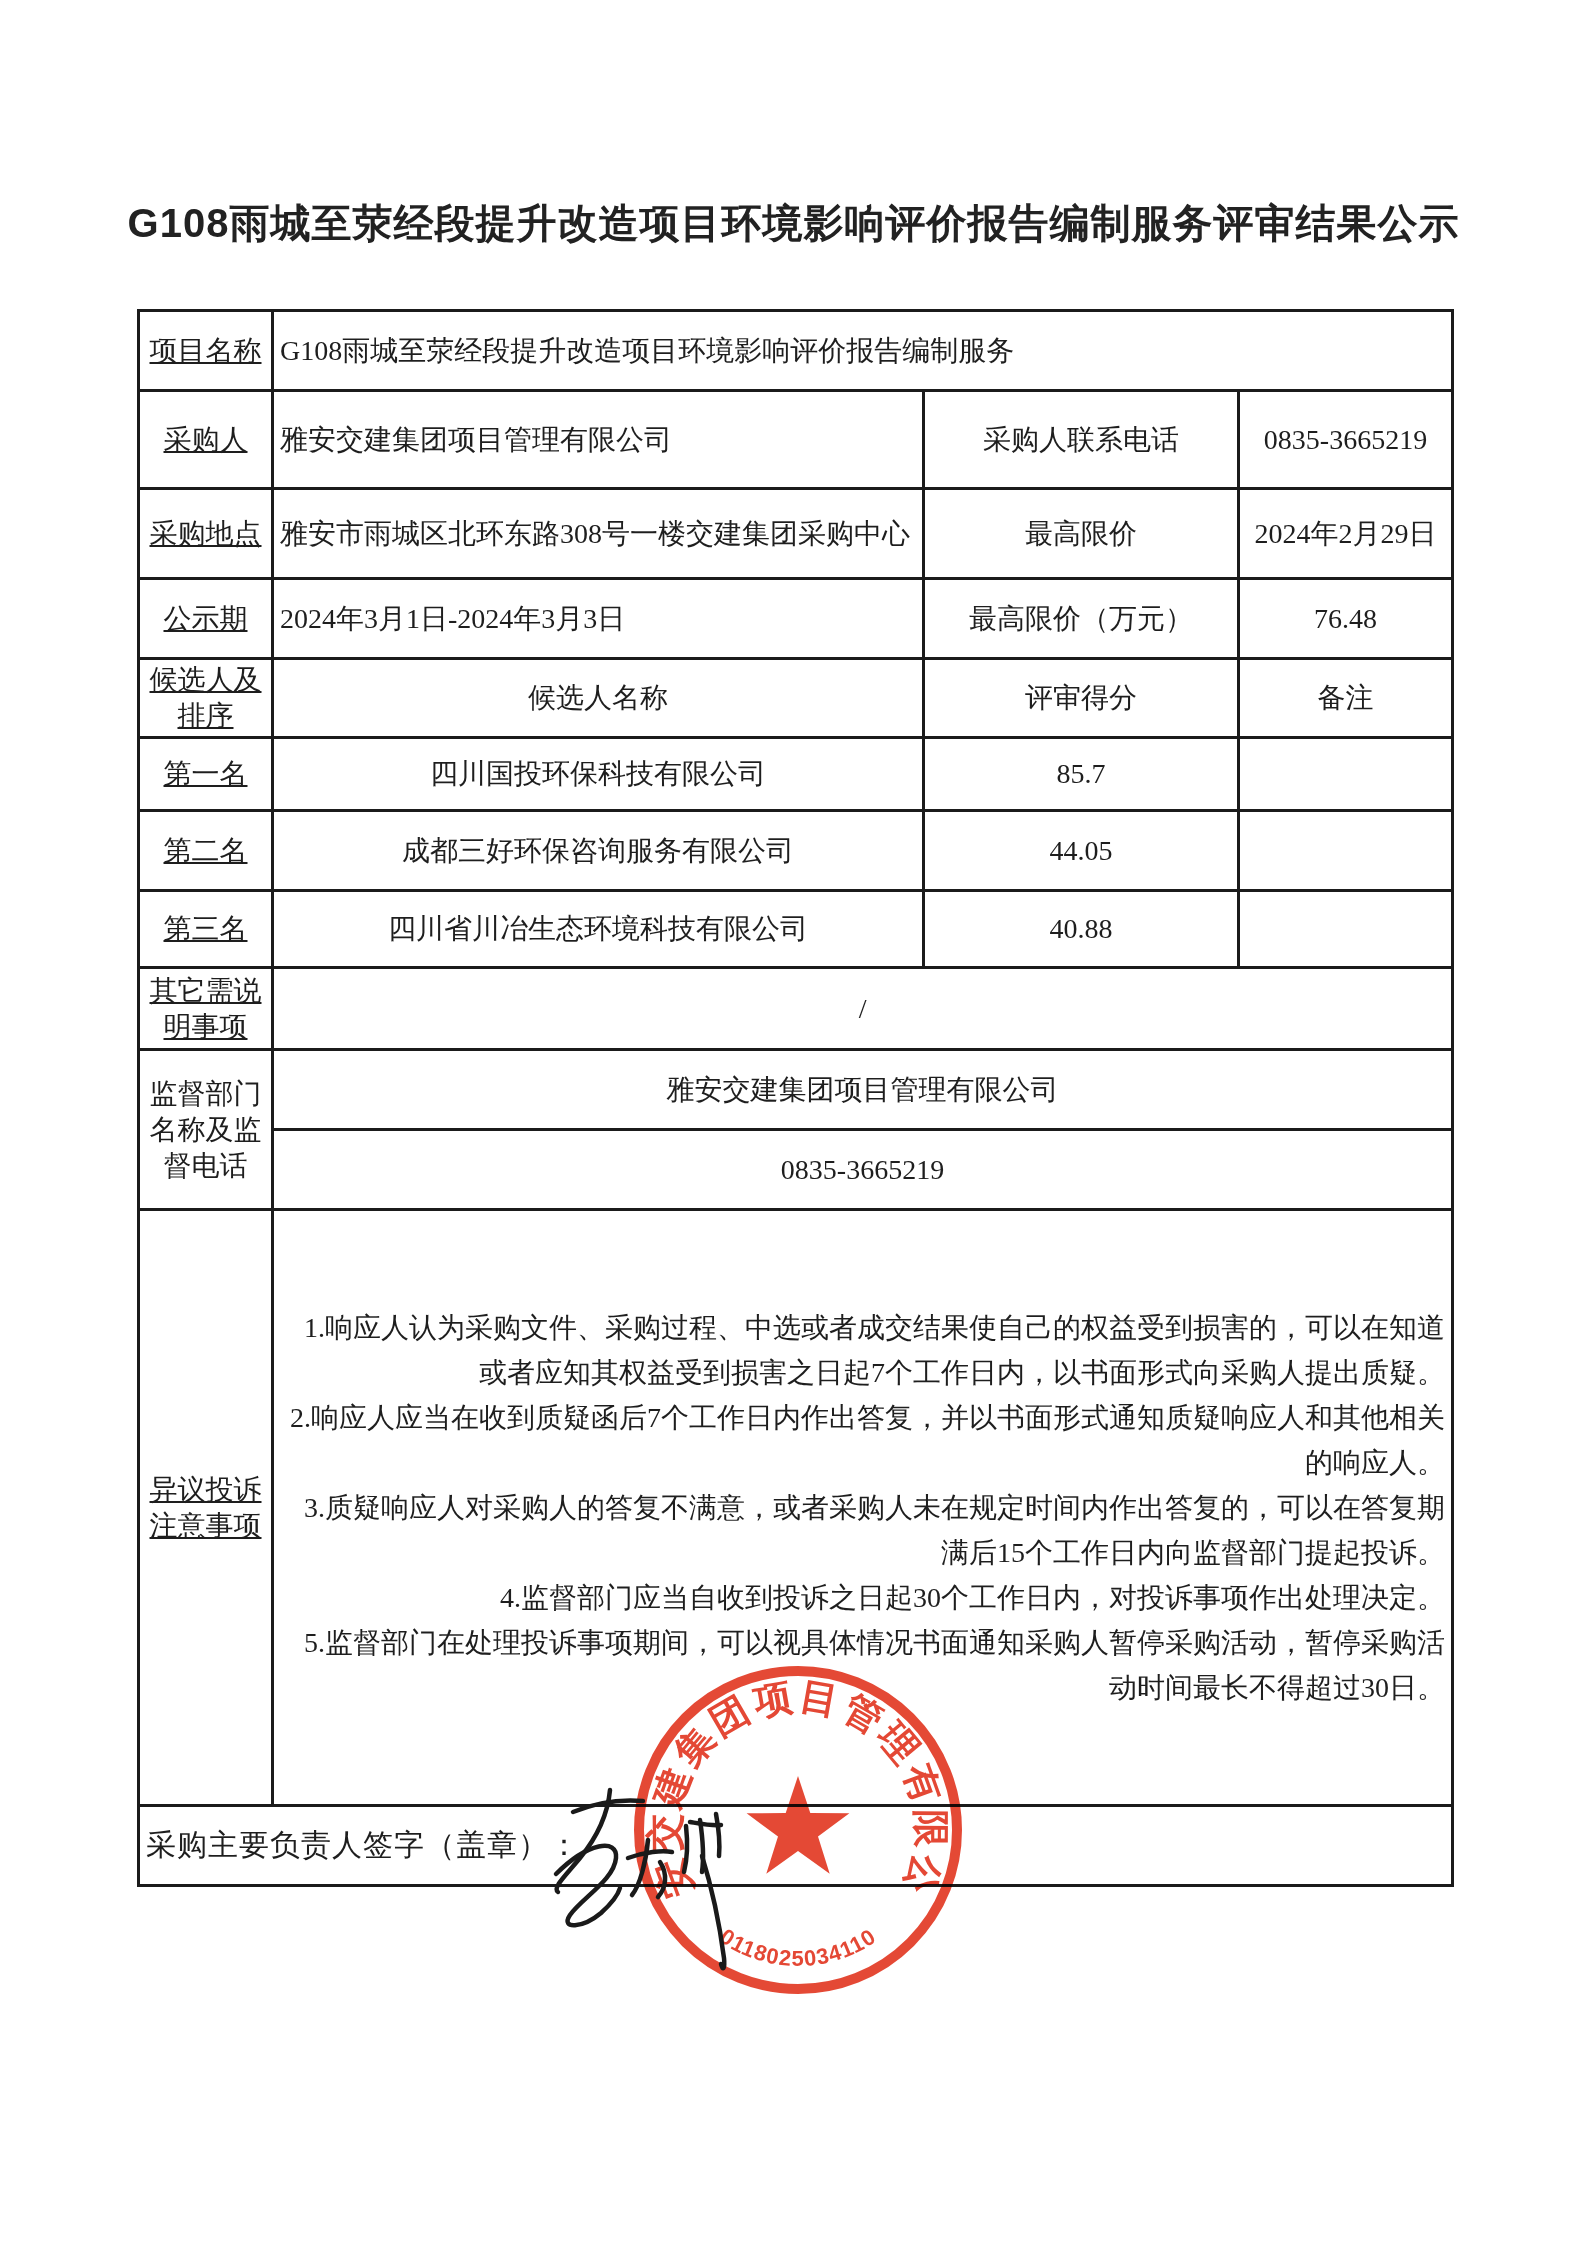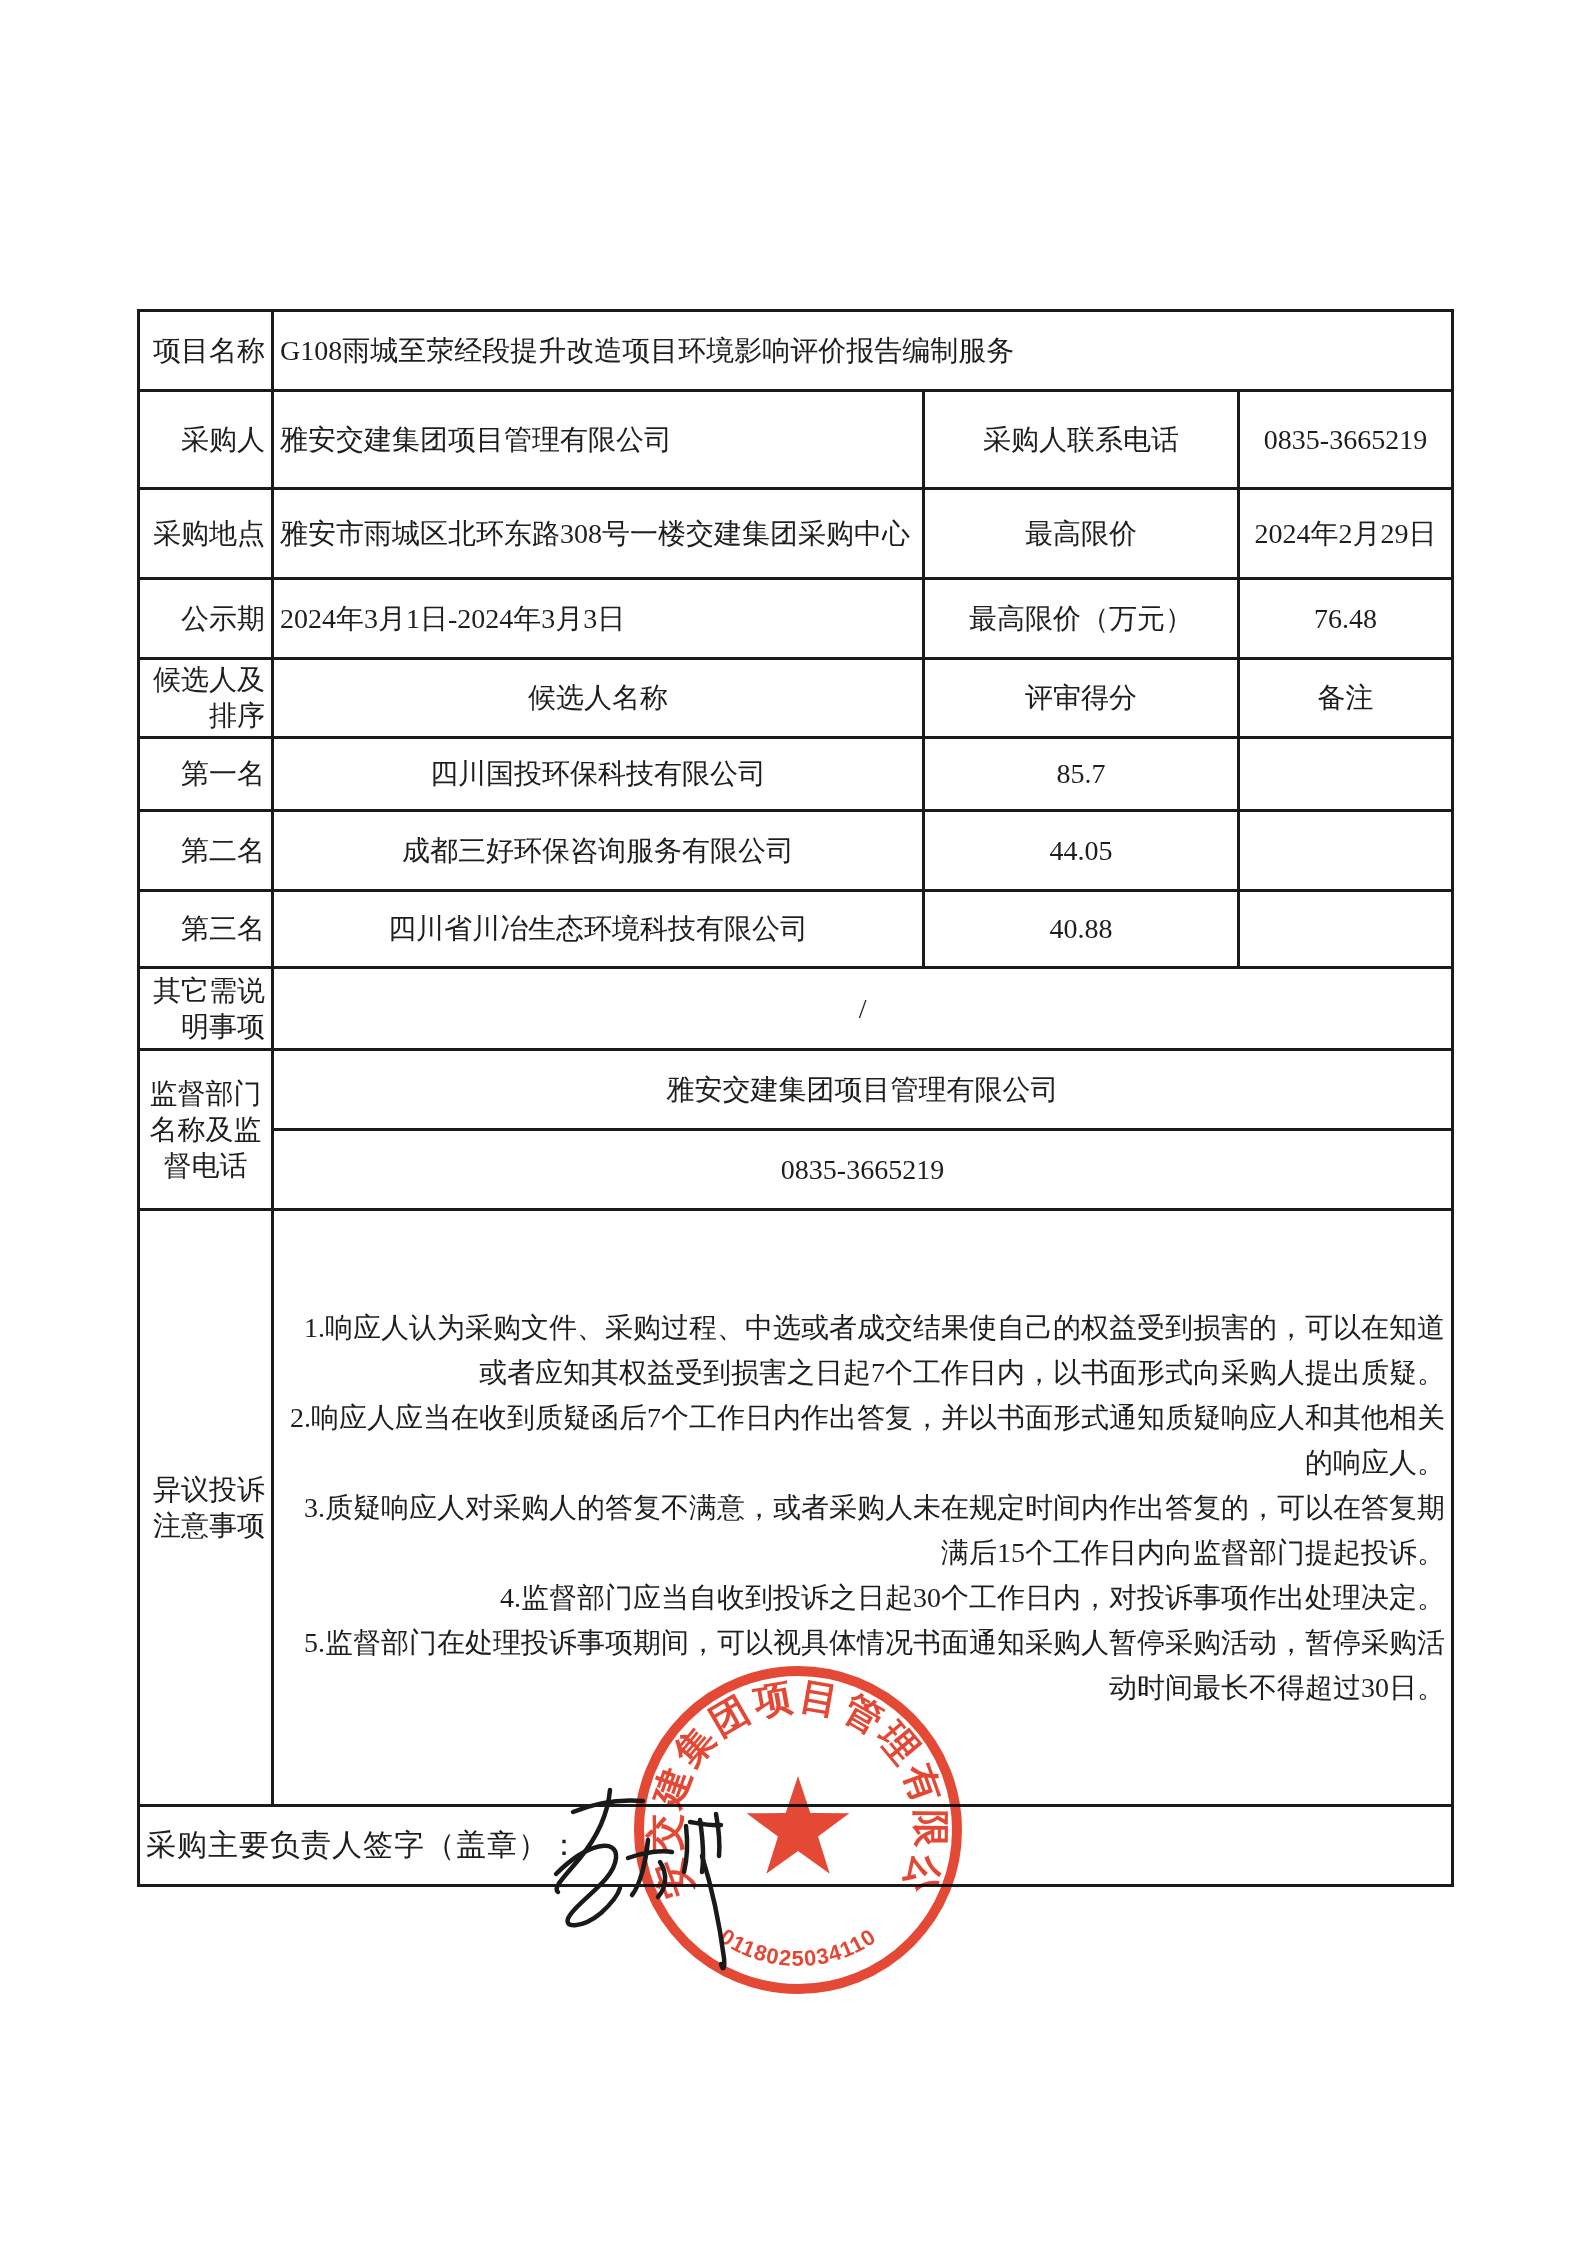--- a/index.html
+++ b/index.html
@@ -28,21 +28,21 @@
     border-collapse:collapse;
     table-layout:fixed;
     font-size:28px;
   }
   table.main td{
     border:3px solid #1b1b1b;
     vertical-align:middle;
     padding:2px 6px;
     overflow:hidden;
   }
-  td.lbl{ text-align:right; padding:2px 4px; line-height:36px;}
+  td.lbl{ text-align:center; padding:2px 4px; line-height:36px;text-decoration:underline;}
   td.lblc{ text-align:center; padding:2px 4px; line-height:36px;margin-left:28px;}
   td.l{ text-align:left; padding-left:10px; line-height:40px;}
   td.c{ text-align:center; }
   td.notice{ vertical-align:middle; padding:8px 14px 8px 10px; }
   .notice-line{ line-height:45px; text-align:right; }
   td.sig{ text-align:left; padding-left:8px; font-size:30px; letter-spacing:1px;}
   #stamp{
     position:absolute;
     left:618px;top:1650px;
     width:360px;height:360px;
@@ -54,20 +54,21 @@
     left:530px;top:1760px;
     width:260px;height:240px;
     z-index:4;
   }
 </style>
 </head>
 <body>
 
 <div id="page">
 
+  <div id="doc-title">G108雨城至荥经段提升改造项目环境影响评价报告编制服务评审结果公示</div>
 
   <table class="main">
     <colgroup>
       <col style="width:134px">
         <col style="width:651px">
         <col style="width:315px">
         <col style="width:214px">
     </colgroup>
     <tbody>
       <tr style="height:80px">

